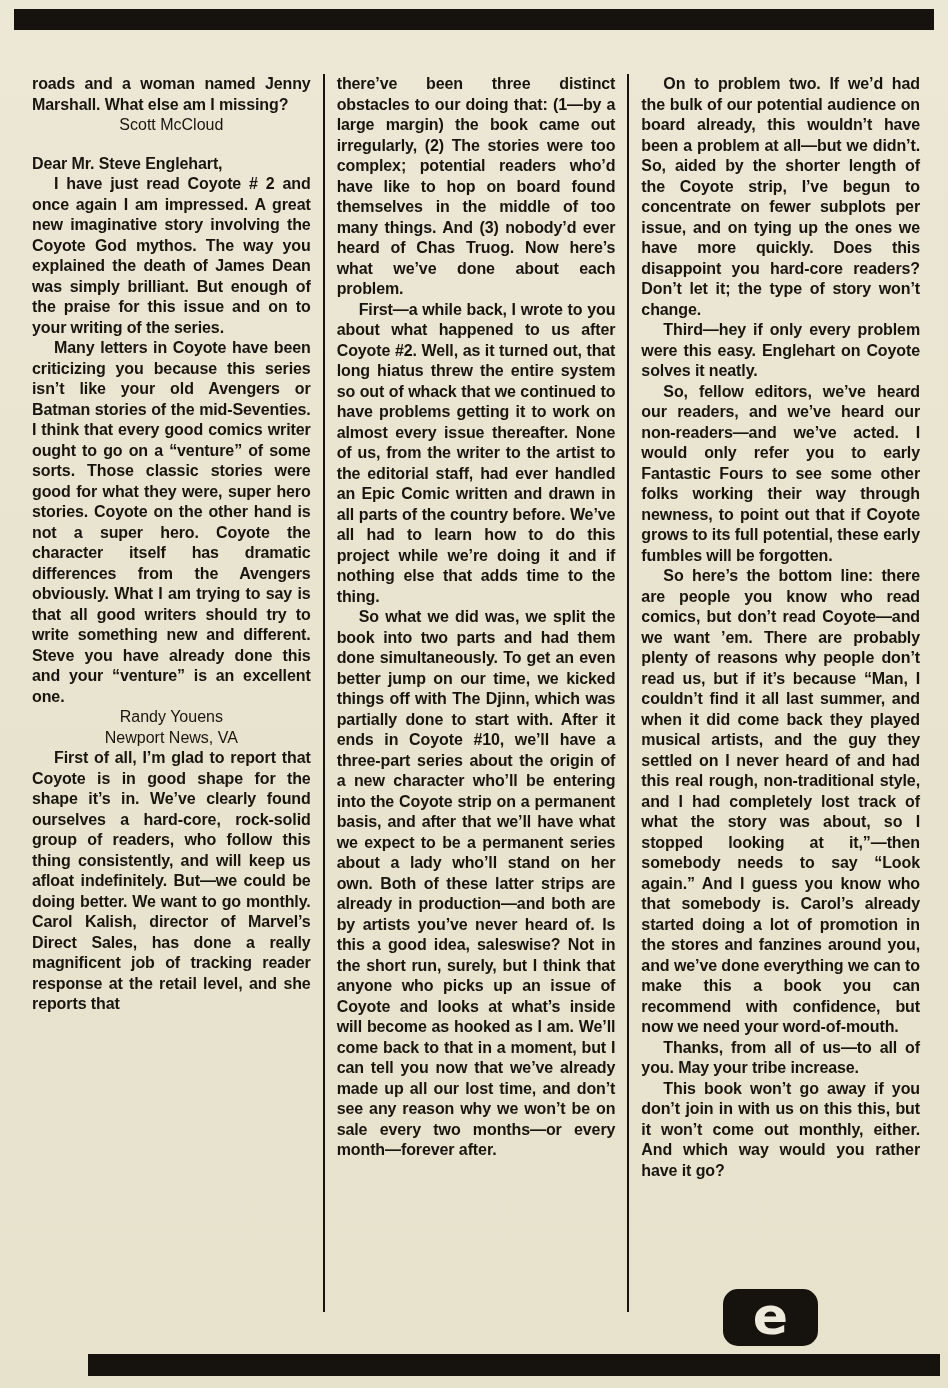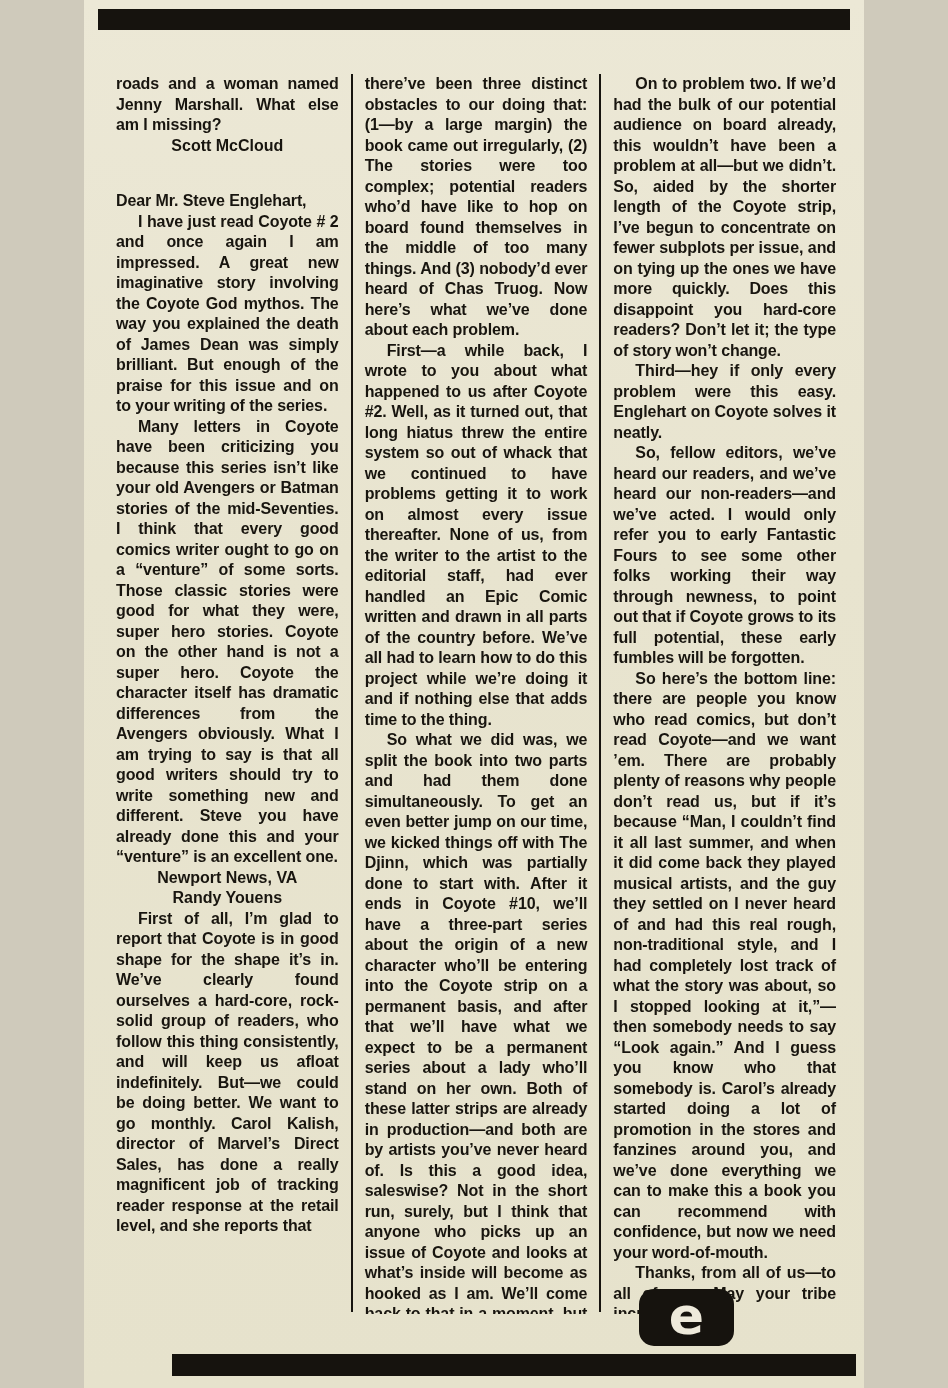--- a/index.html
+++ b/index.html
@@ -1,19 +1,19 @@
 <!DOCTYPE html>
 <html><head>
 <meta charset="utf-8">
 <style>
   * { box-sizing: border-box; }
   html, body { margin: 0; padding: 0; background: #cfcabb; }
   .page {
     position: relative;
-    width: 780px;
+    width: 948px;
     height: 1388px;
     margin: 0 auto;
     background: #e9e5d1;
     background-image: linear-gradient(180deg, #ece8d6 0%, #e8e4cf 40%, #e6e2cc 100%);
     font-family: "Liberation Sans", sans-serif;
     color: #18150f;
     overflow: hidden;
   }
   .bar-top {
     position: absolute;
@@ -45,25 +45,25 @@
   p.para {
     margin: 0;
     text-indent: 22px;
     text-align: justify;
     font-size: 16px;
     line-height: 20.5px;
     font-weight: bold;
     letter-spacing: -0.1px;
   }
   p.para.noindent { text-indent: 0; }
-  p.para.space { margin-top: 35px; }
+  p.para.space { margin-top: 18px; }
   p.para.italic { }
   p.para.roman { font-style: normal; }
   .sig {
-    font-weight: bold;
+    font-weight: normal;
     font-size: 16px;
     line-height: 20.5px;
     text-align: center;
   }
   .logo {
     position: absolute;
     right: 130px;
     bottom: 42px;
     width: 95px;
     height: 57px;
@@ -91,22 +91,22 @@
   <div class="content">
     <div class="col">
         <p class="para roman noindent">roads and a woman named Jenny Marshall. What else am I missing?</p>
         <div class="sig roman">
           <div>Scott McCloud</div>
         </div>
         <p class="para roman noindent space">Dear Mr. Steve Englehart,</p>
         <p class="para roman">I have just read Coyote # 2 and once again I am impressed. A great new imaginative story involving the Coyote God mythos. The way you explained the death of James Dean was simply brilliant. But enough of the praise for this issue and on to your writing of the series.</p>
         <p class="para roman">Many letters in Coyote have been criticizing you because this series isn’t like your old Avengers or Batman stories of the mid-Seventies. I think that every good comics writer ought to go on a “venture” of some sorts. Those classic stories were good for what they were, super hero stories. Coyote on the other hand is not a super hero. Coyote the character itself has dramatic differences from the Avengers obviously. What I am trying to say is that all good writers should try to write something new and different. Steve you have already done this and your “venture” is an excellent one.</p>
         <div class="sig roman">
+          <div>Randy Youens</div>
           <div>Newport News, VA</div>
-          <div>Randy Youens</div>
         </div>
         <p class="para italic">First of all, I’m glad to report that Coyote is in good shape for the shape it’s in. We’ve clearly found ourselves a hard-core, rock-solid group of readers, who follow this thing consistently, and will keep us afloat indefinitely. But—we could be doing better. We want to go monthly. Carol Kalish, director of Marvel’s Direct Sales, has done a really magnificent job of tracking reader response at the retail level, and she reports that</p>
       </div>
     <div class="rule"></div>
     <div class="col">
         <p class="para italic noindent">there’ve been three distinct obstacles to our doing that: (1—by a large margin) the book came out irregularly, (2) The stories were too complex; potential readers who’d have like to hop on board found themselves in the middle of too many things. And (3) nobody’d ever heard of Chas Truog. Now here’s what we’ve done about each problem.</p>
         <p class="para italic">First—a while back, I wrote to you about what happened to us after Coyote #2. Well, as it turned out, that long hiatus threw the entire system so out of whack that we continued to have problems getting it to work on almost every issue thereafter. None of us, from the writer to the artist to the editorial staff, had ever handled an Epic Comic written and drawn in all parts of the country before. We’ve all had to learn how to do this project while we’re doing it and if nothing else that adds time to the thing.</p>
         <p class="para italic">So what we did was, we split the book into two parts and had them done simultaneously. To get an even better jump on our time, we kicked things off with The Djinn, which was partially done to start with. After it ends in Coyote #10, we’ll have a three-part series about the origin of a new character who’ll be entering into the Coyote strip on a permanent basis, and after that we’ll have what we expect to be a permanent series about a lady who’ll stand on her own. Both of these latter strips are already in production—and both are by artists you’ve never heard of. Is this a good idea, saleswise? Not in the short run, surely, but I think that anyone who picks up an issue of Coyote and looks at what’s inside will become as hooked as I am. We’ll come back to that in a moment, but I can tell you now that we’ve already made up all our lost time, and don’t see any reason why we won’t be on sale every two months—or every month—forever after.</p>
       </div>
     <div class="rule"></div>

